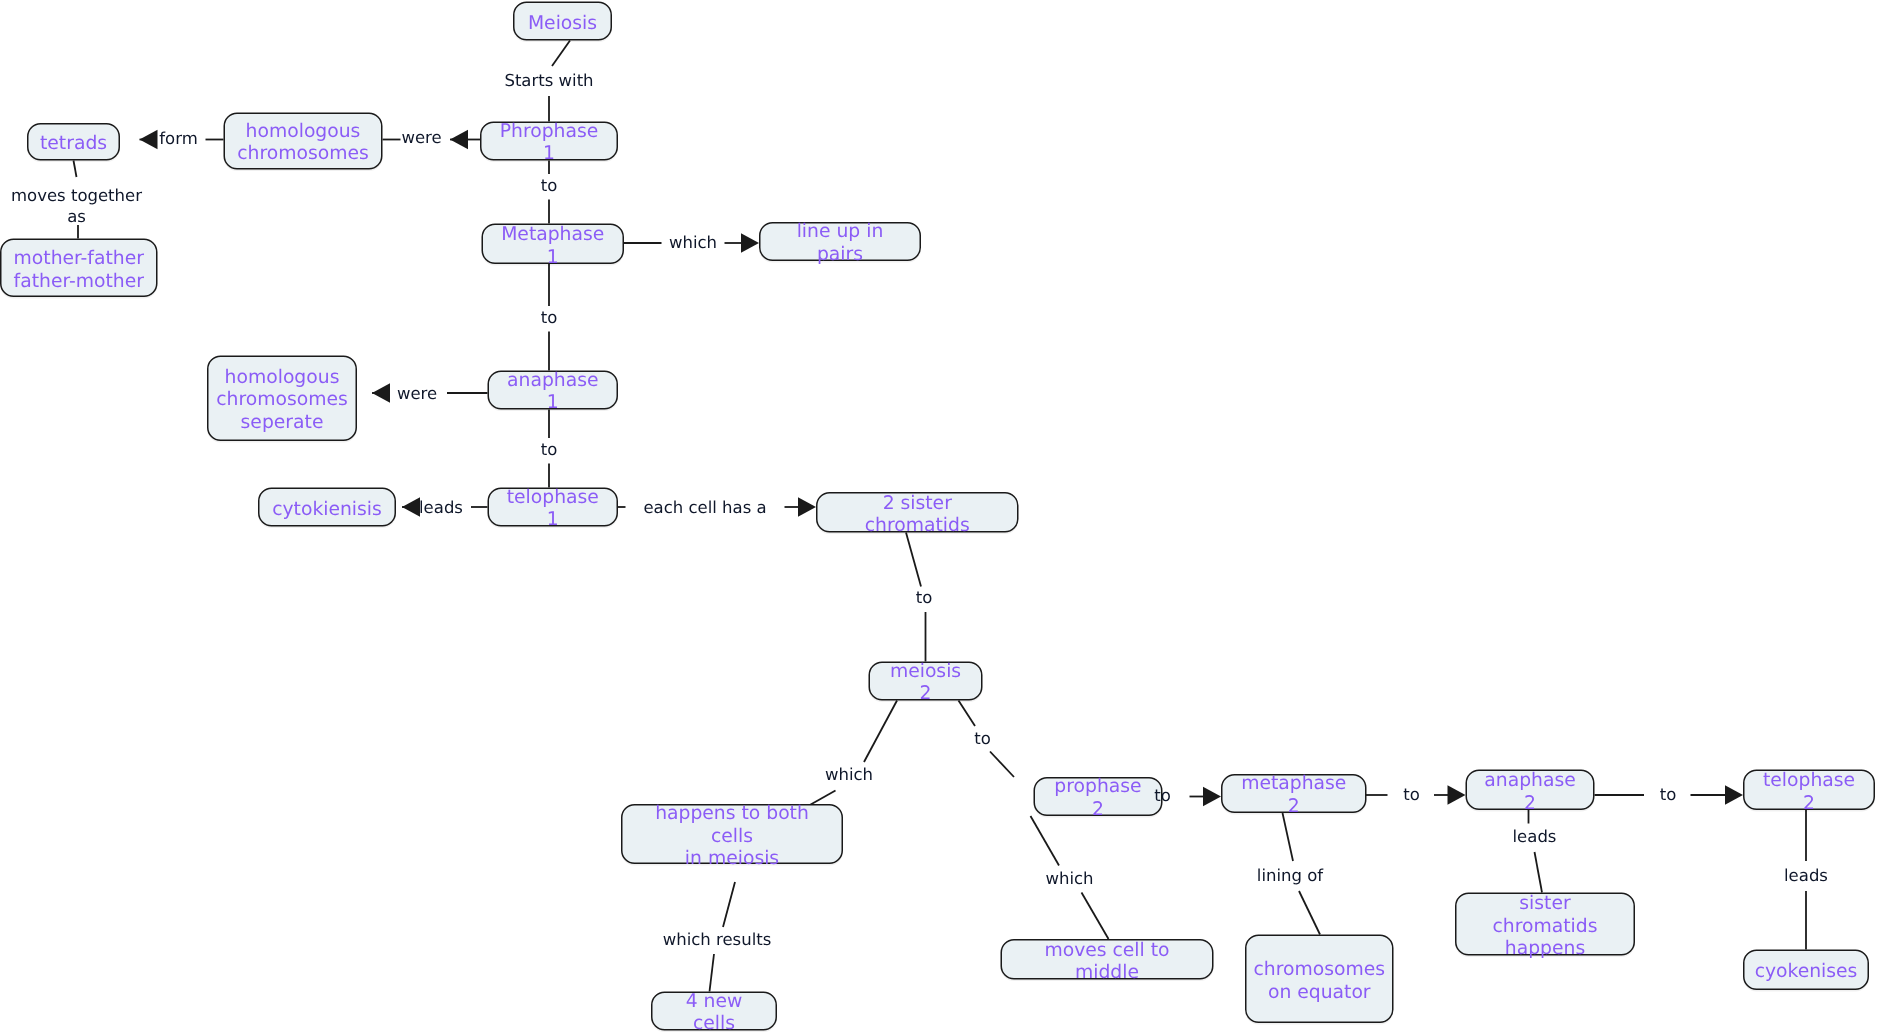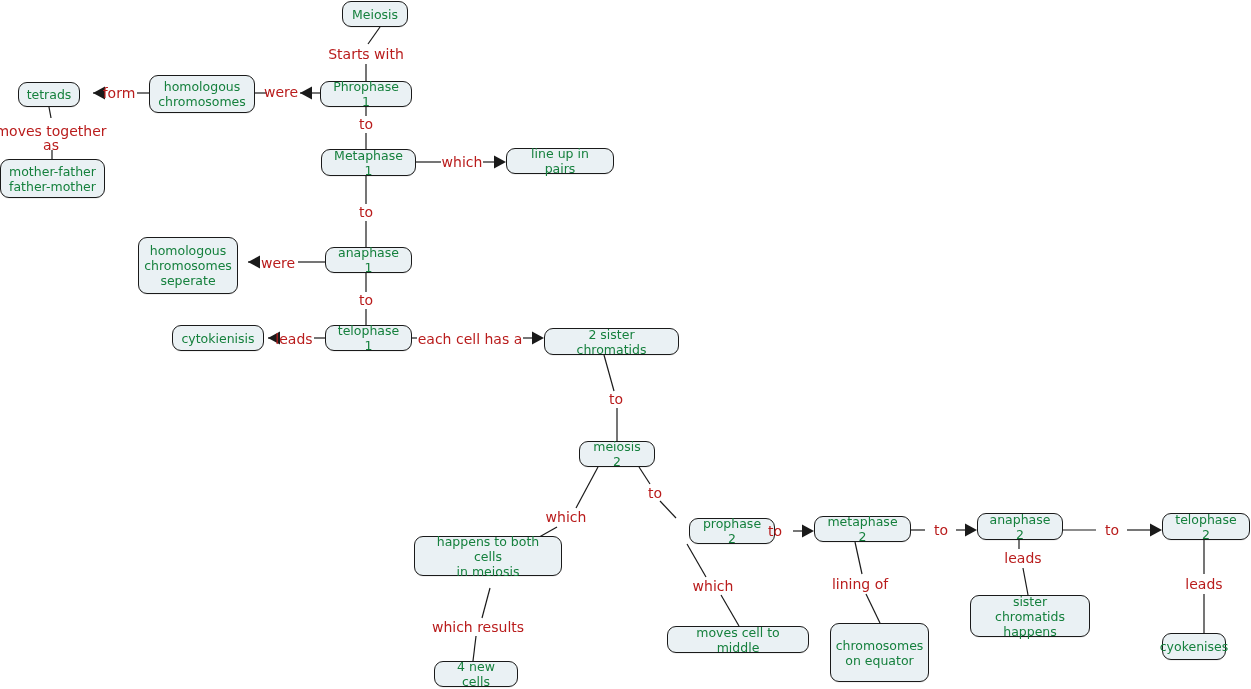--- a/index.html
+++ b/index.html
@@ -24,31 +24,31 @@
   .node{
     position:absolute;
     box-sizing:border-box;
     background:#eaf1f4;
     border:1px solid #1a1a1a;
     border-radius:9px;
     display:flex;
     align-items:center;
     justify-content:center;
     text-align:center;
-    color:#15803d;
+    color:#8b5cf6;
     font-size:12.5px;
     line-height:15px;
     padding:2px 8px;
     white-space:pre-line;
     box-shadow:0 1px 0 rgba(0,0,0,0.06);
   }
   .elabel{
     position:absolute;
-    color:#b91c1c;
-    font-size:14px;
+    color:#0f172a;
+    font-size:11px;
     line-height:14px;
     text-align:center;
     white-space:pre-line;
     background:transparent;
     transform:translate(-50%,-50%);
     pointer-events:none;
   }
 </style>
 </head>
 <body>
@@ -132,21 +132,21 @@
       <div class="node" style="left: 434px; top: 661px; width: 84px; height: 26px;">4 new cells</div>
       <div class="node" style="left: 645px; top: 518px; width: 86px; height: 26px; margin-left: 44px;">prophase 2</div>
       <div class="node" style="left: 667px; top: 626px; width: 142px; height: 27px;">moves cell to middle</div>
       <div class="node" style="left: 814px; top: 516px; width: 97px; height: 26px;">metaphase 2</div>
       <div class="node" style="left: 830px; top: 623px; width: 99px; height: 59px;">chromosomes
 on equator</div>
       <div class="node" style="left: 977px; top: 513px; width: 86px; height: 27px; text-align: center;">anaphase 2</div>
       <div class="node" style="left: 970px; top: 595px; width: 120px; height: 42px;">sister chromatids
 happens</div>
       <div class="node" style="left: 1162px; top: 513px; width: 88px; height: 27px;">telophase 2</div>
-      <div class="node" style="left: 1162px; top: 633px; width: 64px; height: 27px;">cyokenises</div>
+      <div class="node" style="left: 1162px; top: 633px; width: 84px; height: 27px;">cyokenises</div>
     </div>
   <div id="labels-layer">
       <div class="elabel" style="left: 366px; top: 54px;">Starts with</div>
       <div class="elabel" style="left: 281px; top: 92px;">were</div>
       <div class="elabel" style="left: 119px; top: 93px;">form</div>
       <div class="elabel" style="left: 51px; top: 138px;">moves together
 as</div>
       <div class="elabel" style="left: 366px; top: 124px;">to</div>
       <div class="elabel" style="left: 462px; top: 162px;">which</div>
       <div class="elabel" style="left: 366px; top: 212px;">to</div>

